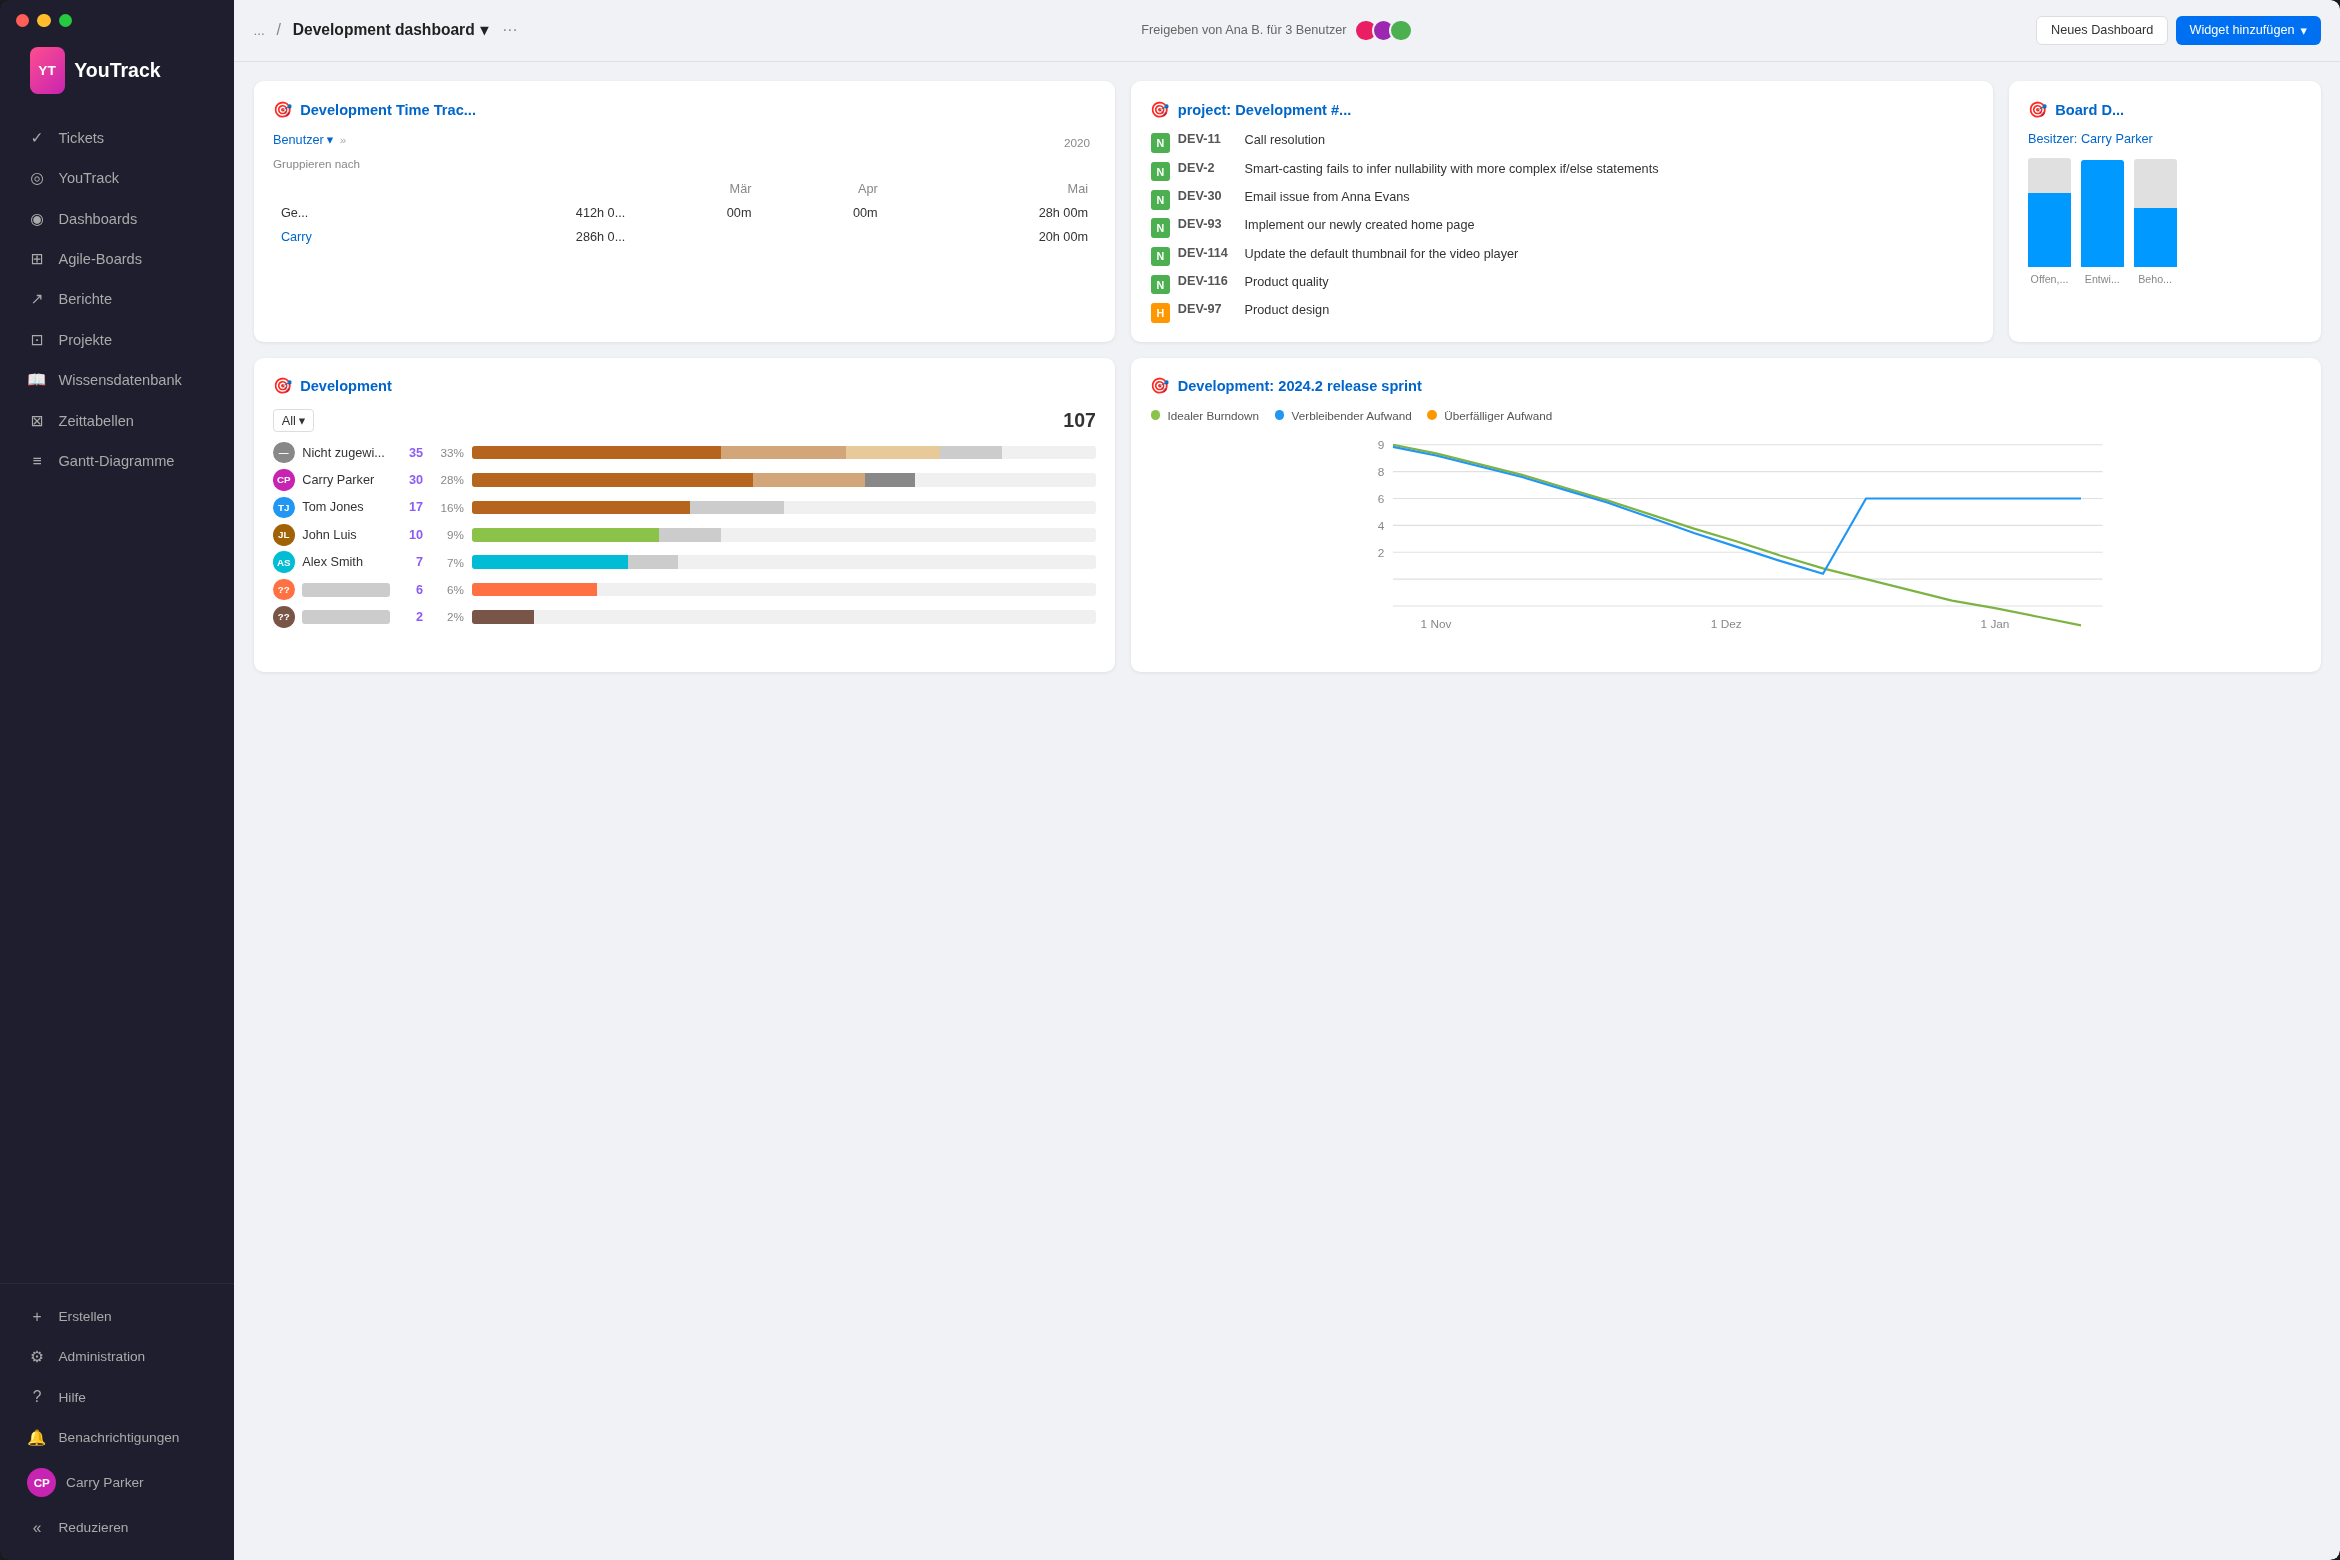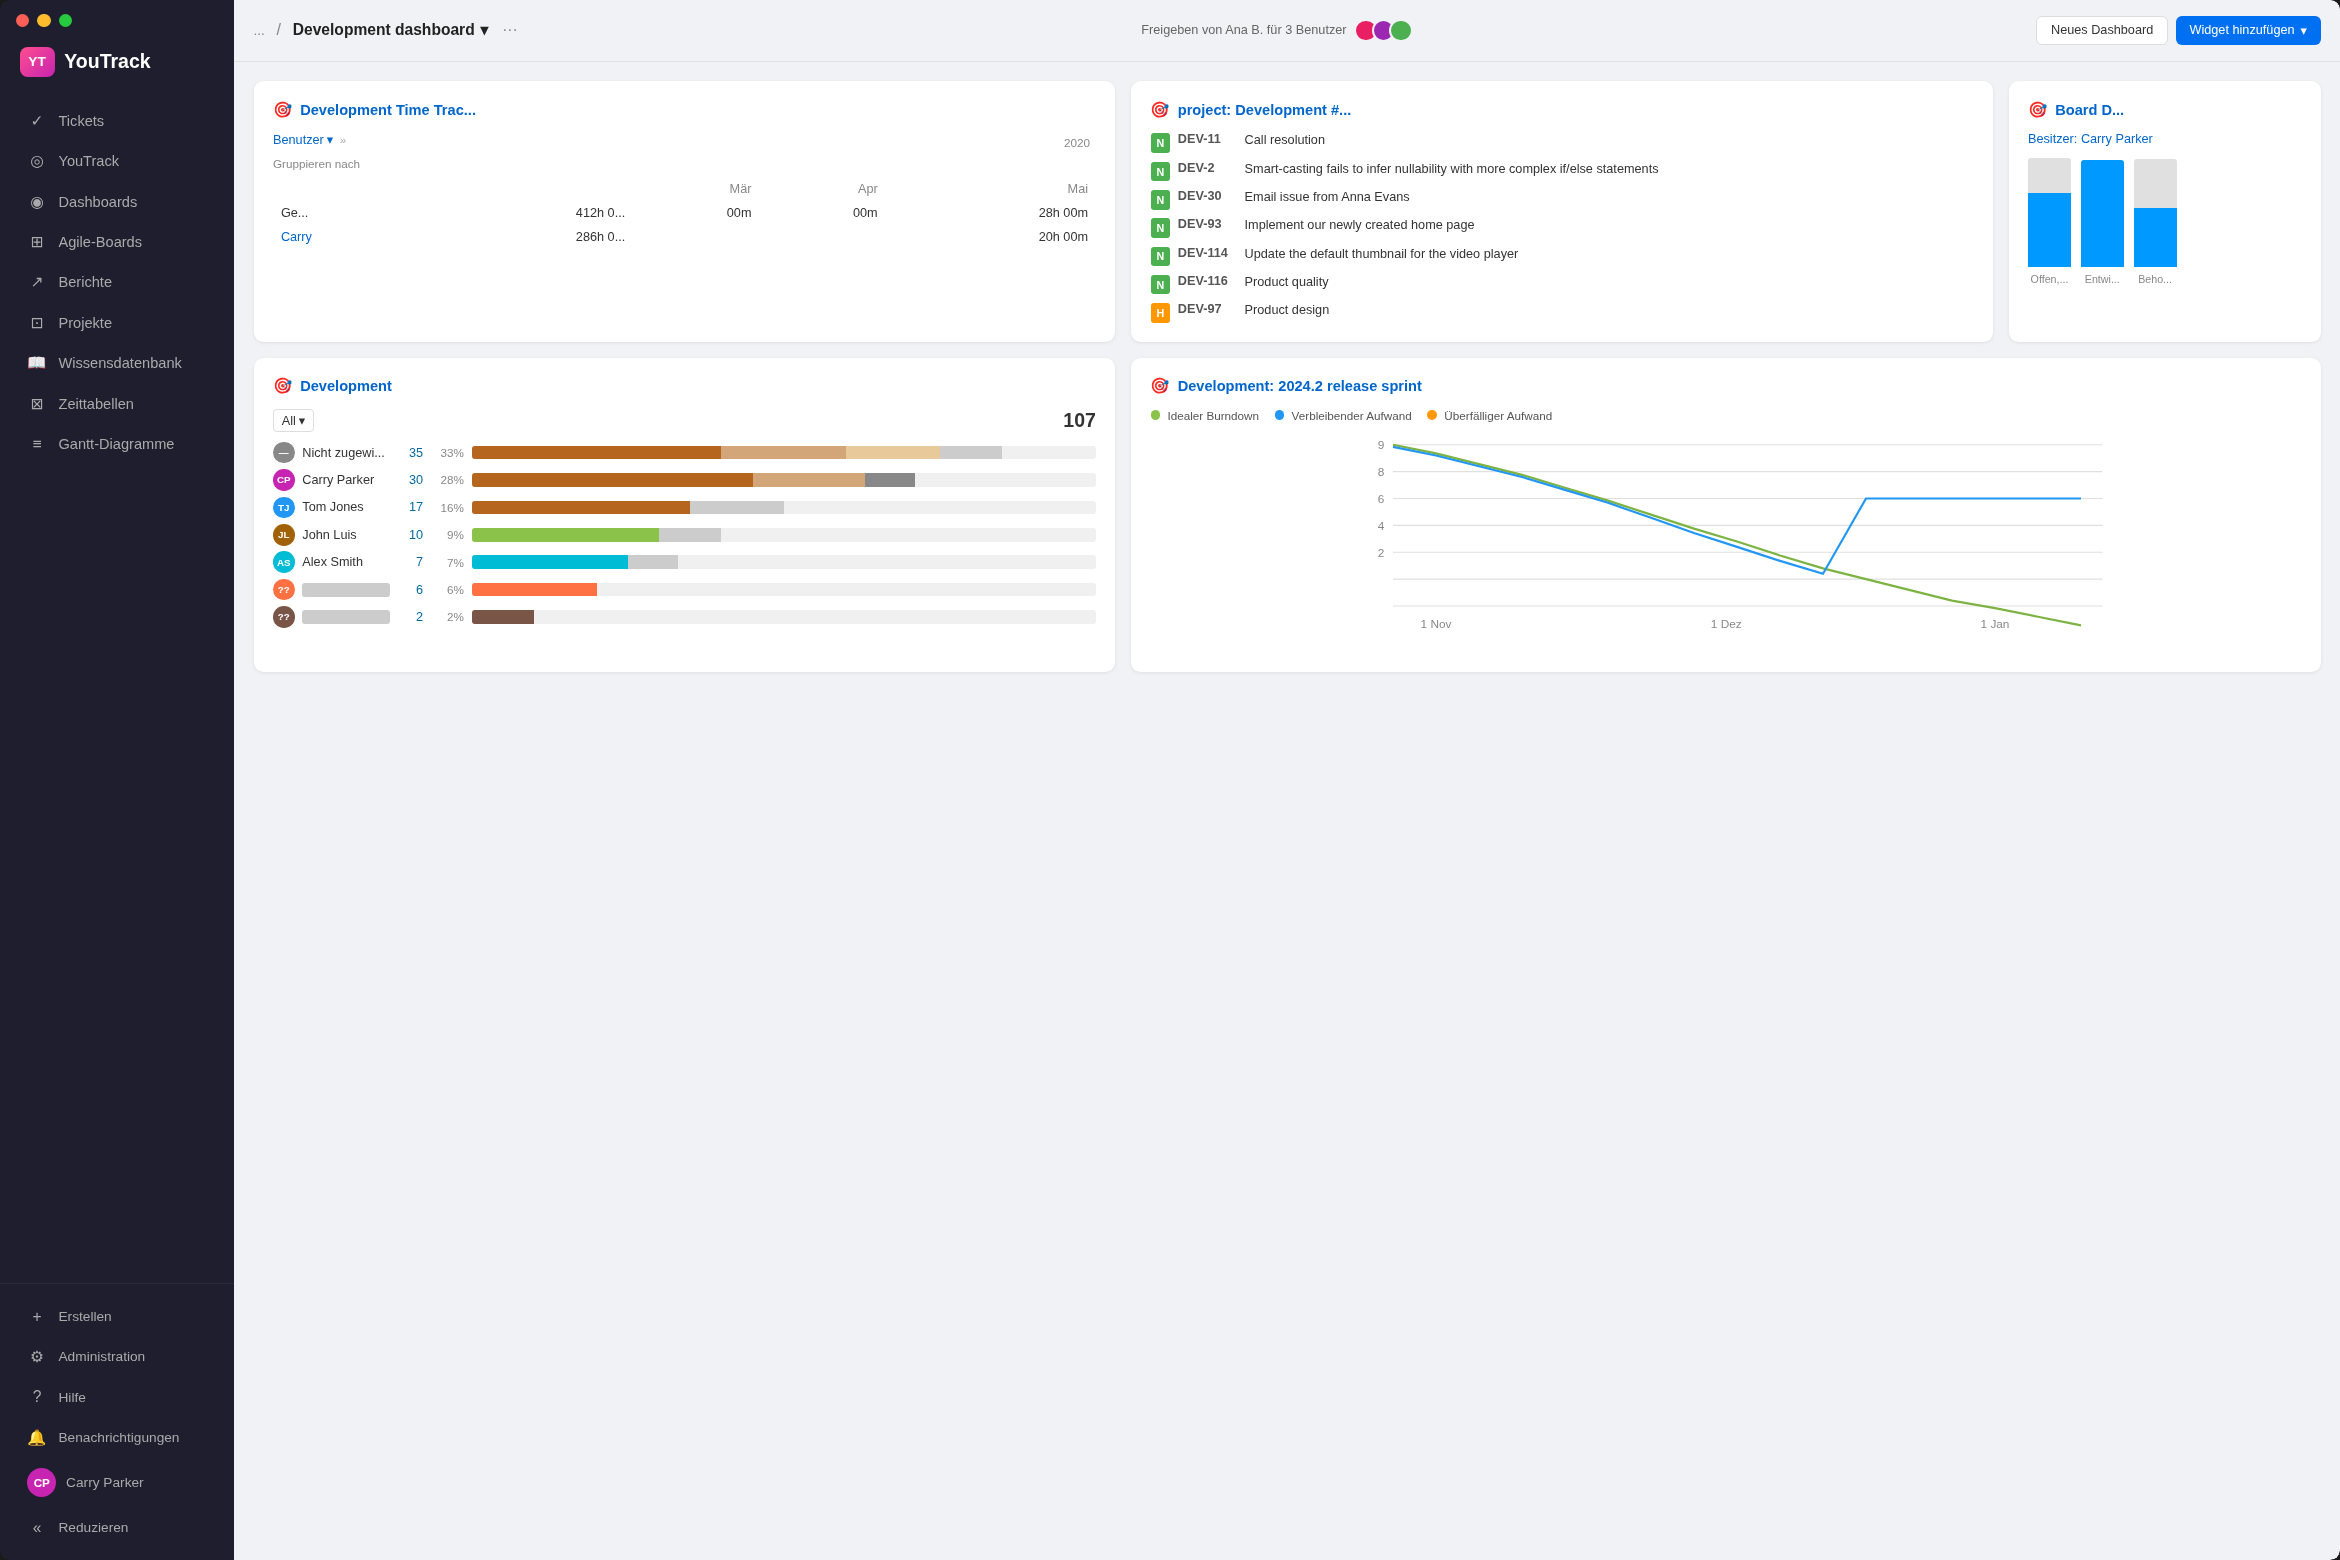--- a/index.html
+++ b/index.html
@@ -15,25 +15,25 @@
       flex-shrink: 0;
       border-radius: 9.8px 0 0 9.8px;
     }
     .sidebar-logo {
       display: flex;
       align-items: center;
       gap: 9.8px;
       padding: 19.5px 19.5px 23.4px 19.5px;
     }
     .logo-icon {
-      width: 35px; height: 30px;
+      width: 35px; height: 47px;
       background: linear-gradient(135deg, #ff4d8f, #c724b1);
       border-radius: 7.8px;
       display: flex; align-items: center; justify-content: center;
-      color: white; font-weight: bold; font-size: 13.7px;
+      color: white; font-weight: bold; font-size: 13.7px; margin-left: 10px;
     }
     .logo-text { color: white; font-size: 19.5px; font-weight: 600; }
     .sidebar-nav { flex: 1; }
     .nav-item {
       display: flex; align-items: center; gap: 11.7px;
       padding: 10.7px 19.5px;
       color: #aaa;
       cursor: pointer;
       font-size: 14.6px;
       border-radius: 5.9px;
@@ -134,21 +134,21 @@
     .issue-text { color: #333; line-height: 1.3; }
 
     
     .board-owner { font-size: 12.7px; color: #555; margin-bottom: 11.7px; }
     .board-owner span { color: #0066cc; }
     .dev-filter-btn { font-size: 12.7px; color: #333; cursor: pointer; display: flex; align-items: center; gap: 2.9px; border: 1px solid #ddd; border-radius: 3.9px; padding: 2.9px 7.8px; }
     .dev-total { font-size: 19.5px; font-weight: bold; color: #333; }
     .dev-row { display: flex; align-items: center; gap: 7.8px; margin-bottom: 5.9px; font-size: 12.7px; }
     .dev-avatar { width: 21.5px; height: 21.5px; border-radius: 50%; font-size: 9.8px; display: flex; align-items: center; justify-content: center; color: white; font-weight: bold; flex-shrink: 0; }
     .dev-name { min-width: 88px; color: #333; }
-    .dev-count { min-width: 25px; text-align: right; color: #0369a1; font-weight: 400; }
+    .dev-count { min-width: 25px; text-align: right; color: #8b5cf6; font-weight: 700; }
     .dev-pct { min-width: 33px; text-align: right; color: #888; font-size: 11.7px; }
     .dev-bar-container { flex: 1; height: 13.7px; background: #f0f0f0; border-radius: 2.9px; overflow: hidden; display: flex; }
     .dev-bar-segment { height: 100%; }
 
     
     .sprint-widget { grid-column: 2 / 4; }
     .sprint-legend { display: flex; gap: 15.6px; margin-bottom: 11.7px; font-size: 11.7px; color: #555; }
     .legend-dot { width: 9.8px; height: 9.8px; border-radius: 50%; display: inline-block; margin-right: 3.9px; }
 
     

